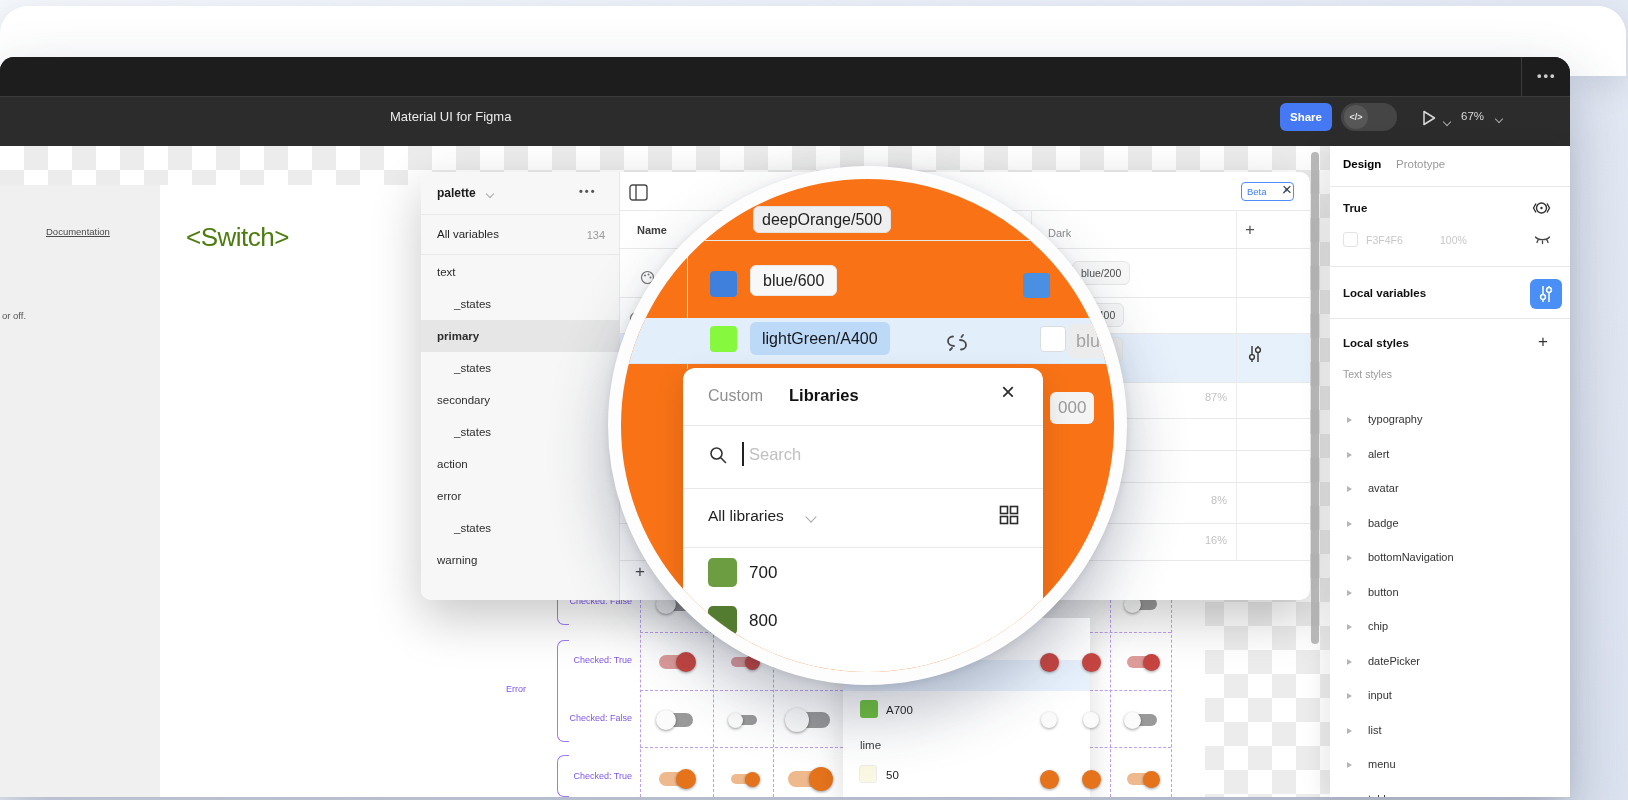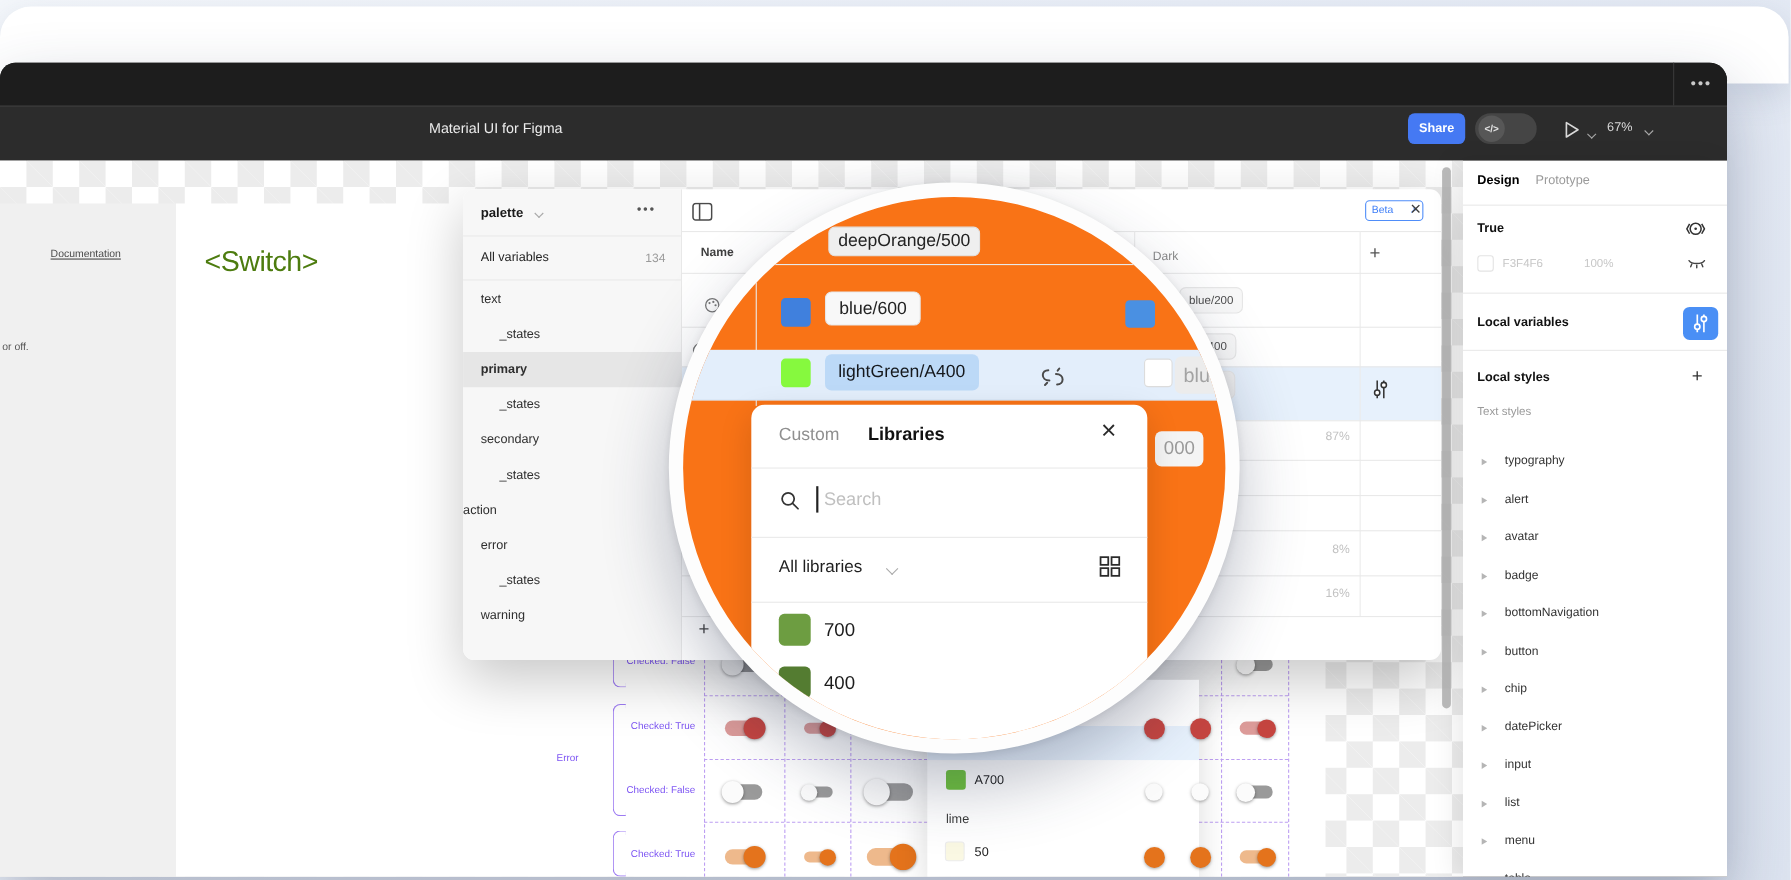--- a/index.html
+++ b/index.html
@@ -215,21 +215,21 @@
           <div class="abs" style="left:16px;top:56px;font-size:11.5px;color:#1f1f1f;">All variables</div>
           <div class="abs" style="left:150px;top:57px;width:34px;text-align:right;font-size:11px;color:#9a9a9a;">134</div>
           <div class="abs hline" style="left:0;top:82px;width:199px;"></div>
           <div id="modal-groups">
               <div class="group-item" style="top: 84px; padding-left: 16px; position: absolute;">text</div>
               <div class="group-item" style="top: 116px; padding-left: 33px; position: absolute;">_states</div>
               <div class="group-item sel" style="top: 148px; padding-left: 16px; position: absolute;">primary</div>
               <div class="group-item" style="top: 180px; padding-left: 33px; position: absolute;">_states</div>
               <div class="group-item" style="top: 212px; padding-left: 16px; position: absolute;">secondary</div>
               <div class="group-item" style="top: 244px; padding-left: 33px; position: absolute;">_states</div>
-              <div class="group-item" style="top: 276px; position: absolute;">action</div>
+              <div class="group-item" style="top: 276px; padding-left: 16px; position: absolute;">action</div>
               <div class="group-item" style="top: 308px; padding-left: 16px; position: absolute;">error</div>
               <div class="group-item" style="top: 340px; padding-left: 33px; position: absolute;">_states</div>
               <div class="group-item" style="top: 372px; padding-left: 16px; position: absolute;">warning</div>
             </div>
         </div>
 
         <svg class="abs" style="left:208px;top:12px;" width="19" height="17" viewBox="0 0 19 17">
           <rect x="1" y="1" width="17" height="15" rx="2.5" fill="none" stroke="#4a4a4a" stroke-width="1.4"></rect>
           <line x1="7" y1="1" x2="7" y2="16" stroke="#4a4a4a" stroke-width="1.4"></line>
         </svg>
@@ -346,21 +346,21 @@
             <rect x="1.5" y="1.5" width="7" height="7" fill="none" stroke="#2b2b2b" stroke-width="1.6"></rect>
             <rect x="11.5" y="1.5" width="7" height="7" fill="none" stroke="#2b2b2b" stroke-width="1.6"></rect>
             <rect x="1.5" y="11.5" width="7" height="7" fill="none" stroke="#2b2b2b" stroke-width="1.6"></rect>
             <rect x="11.5" y="11.5" width="7" height="7" fill="none" stroke="#2b2b2b" stroke-width="1.6"></rect>
           </svg>
           <div class="abs hline" style="left:0;top:179px;width:360px;"></div>
           <div id="lens-items">
               <div style="left: 25px; top: 190px; width: 29px; height: 29px; border-radius: 5px; background: rgb(109, 157, 65); position: absolute;"></div>
               <div style="left: 66px; top: 195px; font-size: 17px; color: rgb(28, 28, 28); position: absolute;">700</div>
               <div style="left: 25px; top: 238px; width: 29px; height: 29px; border-radius: 5px; background: rgb(84, 124, 49); position: absolute;"></div>
-              <div style="left: 66px; top: 243px; font-size: 17px; color: rgb(28, 28, 28); position: absolute;">400</div>
+              <div style="left: 66px; top: 243px; font-size: 17px; color: rgb(28, 28, 28); position: absolute;">800</div>
             </div>
         </div>
       </div>
     </div>
 
     <div id="scrollbar" class="abs"></div>
 
     <div id="sidebar" class="abs">
       <div class="abs sb-bold" style="left:13px;top:12px;color:#000;">Design</div>
       <div class="abs sb-gray" style="left:66px;top:12px;">Prototype</div>

